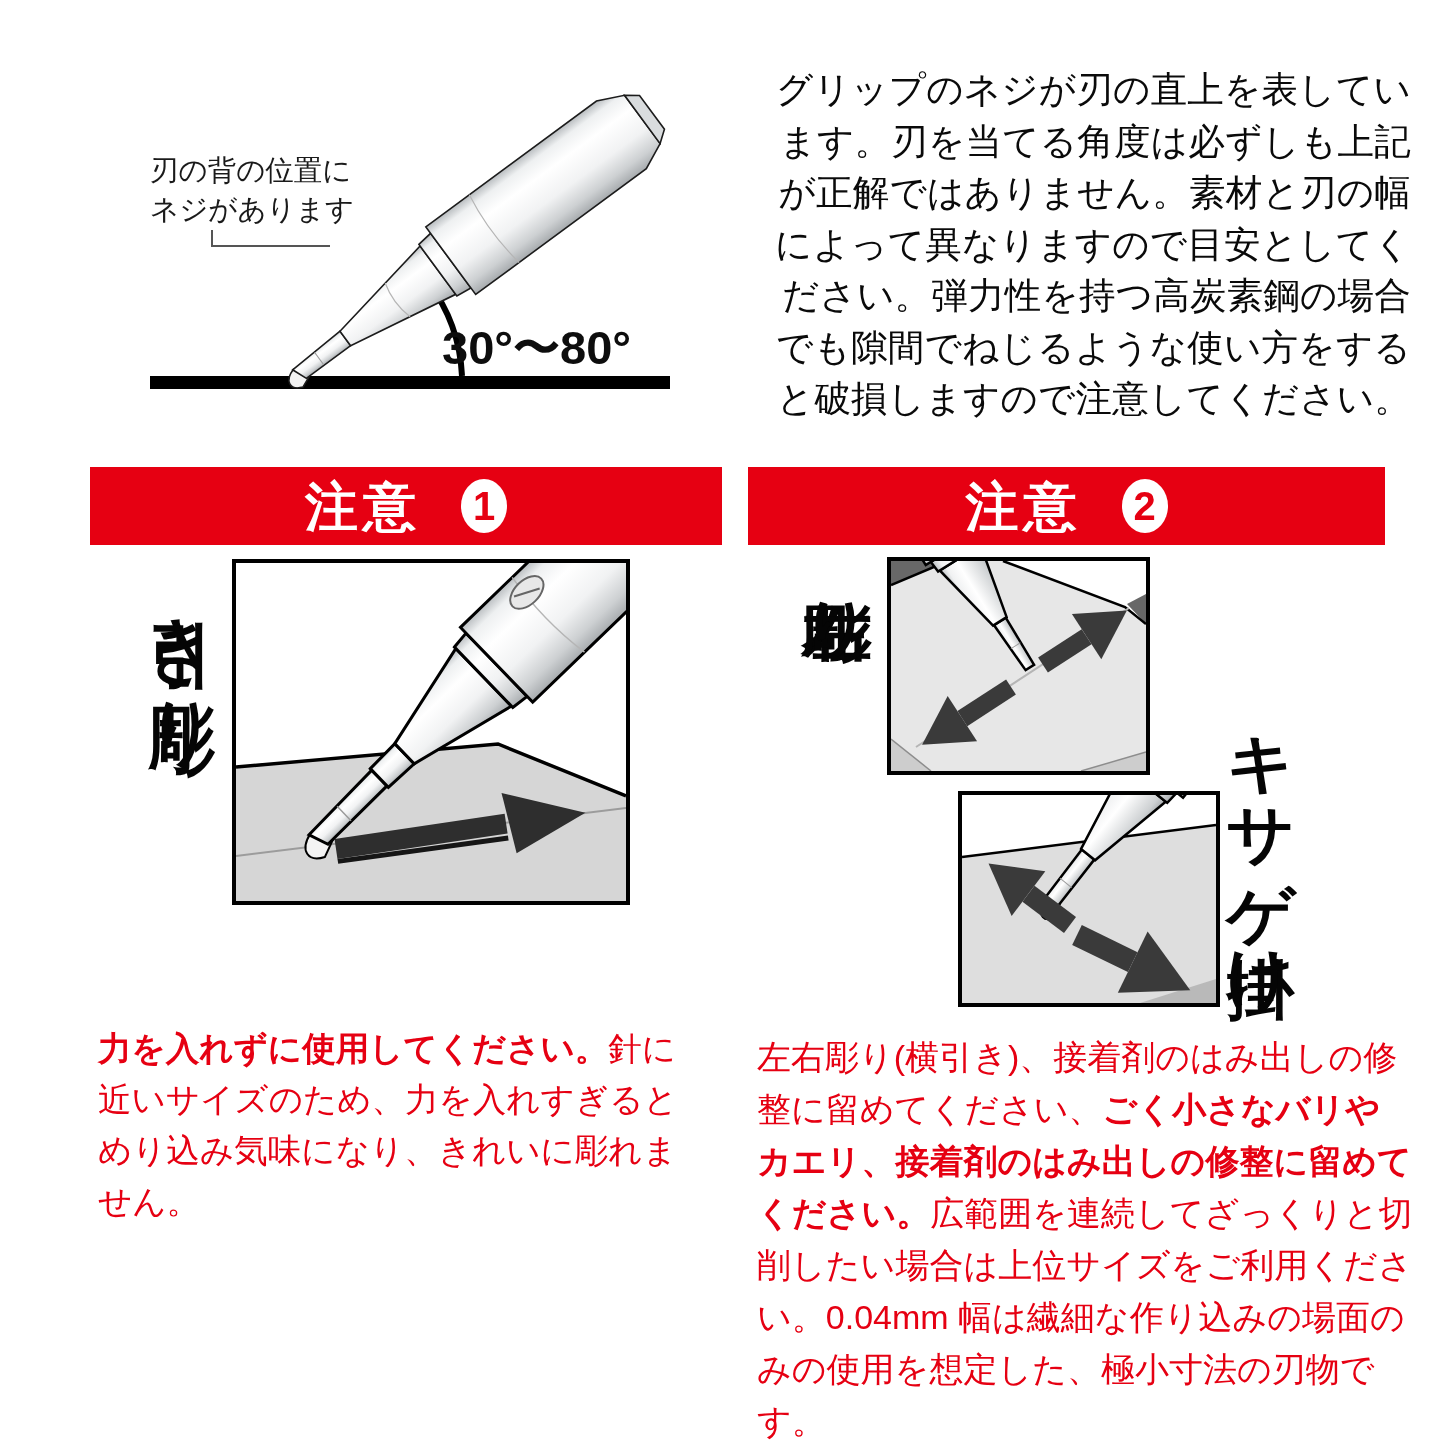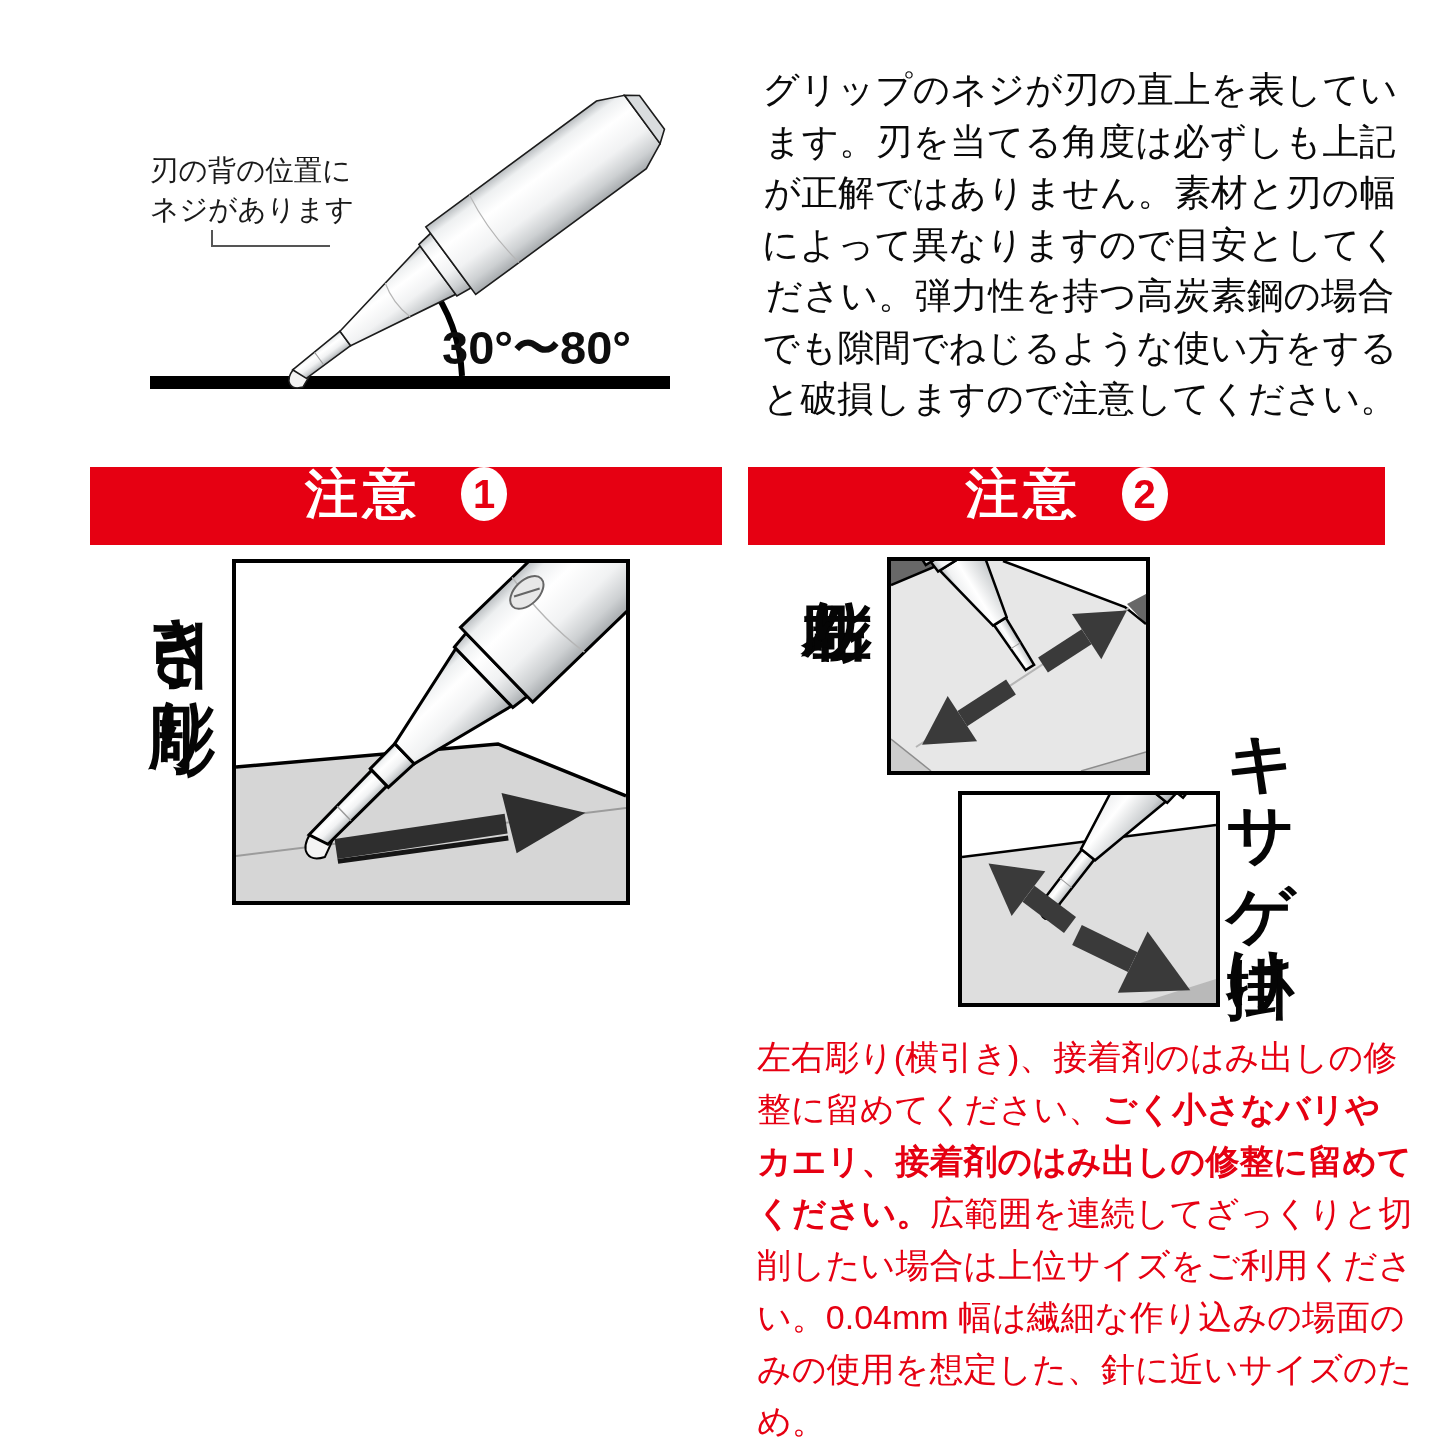--- a/index.html
+++ b/index.html
@@ -5,26 +5,26 @@
   html,body{margin:0;padding:0;background:#fff;}
   .canvas{
     position:relative;width:1445px;height:1445px;background:#ffffff;overflow:hidden;
     font-family:"Liberation Sans","DejaVu Sans",sans-serif;
   }
   .abs{position:absolute;}
   
   .intro{
     left:749px;top:64px;width:662px;
     font-size:36.5px;line-height:51.5px;color:#0a0a0a;
-    letter-spacing:0.2px;text-align:center;word-break:break-all;
+    letter-spacing:0.2px;text-align:right;word-break:break-all;
   }
   
   .banner{
     top:467px;height:78px;background:#e60012;
-    display:flex;justify-content:center;gap:40px;
+    display:flex;align-items:center;justify-content:center;gap:40px;
   }
   .banner1{left:90px;width:632px;}
   .banner2{left:748px;width:637px;}
   .banner-label{
     color:#ffffff;font-size:53px;font-weight:bold;letter-spacing:5px;line-height:1;
   }
   .banner-num{
     width:46px;height:54px;background:#ffffff;border-radius:50%;
     display:flex;align-items:center;justify-content:center;
     color:#e60012;font-size:40px;font-weight:bold;line-height:1;
@@ -139,20 +139,21 @@
         <polygon points="240,-42 258,-44 258,44 240,42"></polygon>
         <polygon points="258,-52 560,-52 560,52 258,52"></polygon>
         <path d="M330,-52 Q322,0 330,52" fill="none" stroke="#b5b5b5" stroke-width="1.5"></path>
         <ellipse cx="330" cy="-31" rx="20" ry="12" fill="#e8e8e8" stroke="#666" stroke-width="2"></ellipse>
         <line x1="318" y1="-37" x2="342" y2="-25" stroke="#666" stroke-width="2"></line>
       </g>
     </svg>
   </div>
 
 
+  <div class="abs warn warn1"><b>力を入れずに使用してください。</b><span>針に近いサイズのため、力を入れすぎるとめり込み気味になり、きれいに彫れません。</span></div>
 
   <div class="abs vtitle vtitle2">左右彫り</div>
   <div class="abs vtitle vtitle3">キサゲ掛け</div>
 
   <div class="abs illus-box box2">
     <svg viewBox="0 0 255 210">
       <defs>
         <linearGradient id="gc" x1="0" y1="0" x2="0" y2="1">
           <stop offset="0" stop-color="#b9bdc0"></stop>
             <stop offset="0.15" stop-color="#f0f1f2"></stop>
@@ -215,15 +216,15 @@
         <rect x="0" y="-10" width="52" height="20"></rect>
           <polygon points="52,-28 102,0 52,28"></polygon>
       </g>
       <g transform="translate(115,140) rotate(26)" fill="#3a3a3a">
         <rect x="0" y="-11" width="62" height="22"></rect>
           <polygon points="62,-34 126,0 62,34"></polygon>
       </g>
     </svg>
   </div>
 
-  <div class="abs warn warn2"><span>左右彫り(横引き)、接着剤のはみ出しの修整に留めてください、</span><b>ごく小さなバリやカエリ、接着剤のはみ出しの修整に留めてください。</b><span>広範囲を連続してざっくりと切削したい場合は上位サイズをご利用ください。0.04mm 幅は繊細な作り込みの場面のみの使用を想定した、針に近いサイズのため。</span></div>
+  <div class="abs warn warn2"><span>左右彫り(横引き)、接着剤のはみ出しの修整に留めてください、</span><b>ごく小さなバリやカエリ、接着剤のはみ出しの修整に留めてください。</b><span>広範囲を連続してざっくりと切削したい場合は上位サイズをご利用ください。0.04mm 幅は繊細な作り込みの場面のみの使用を想定した、極小寸法の刃物です。</span></div>
 
 </div>
 
 </body></html>

